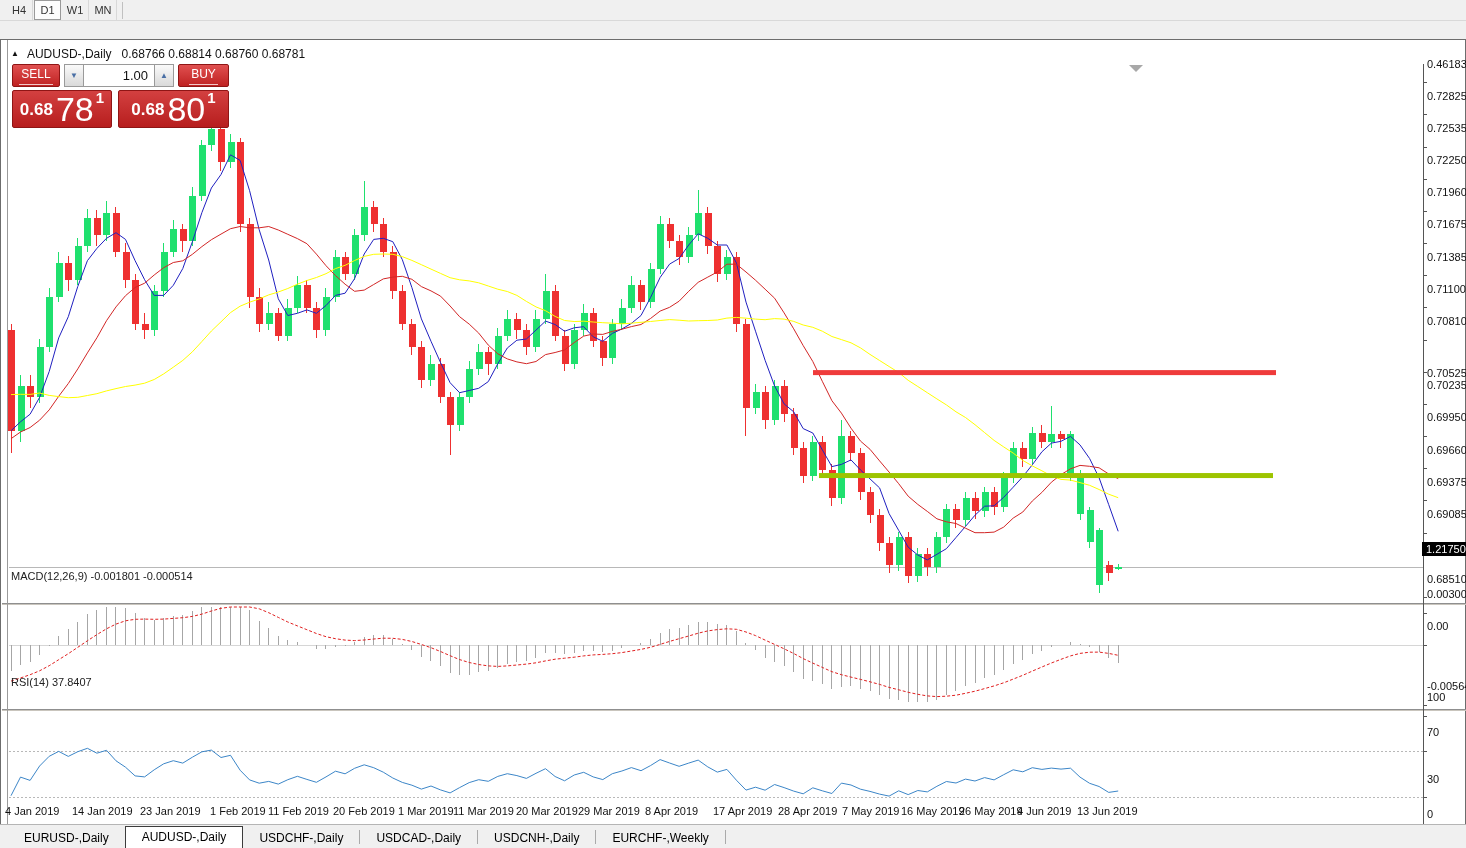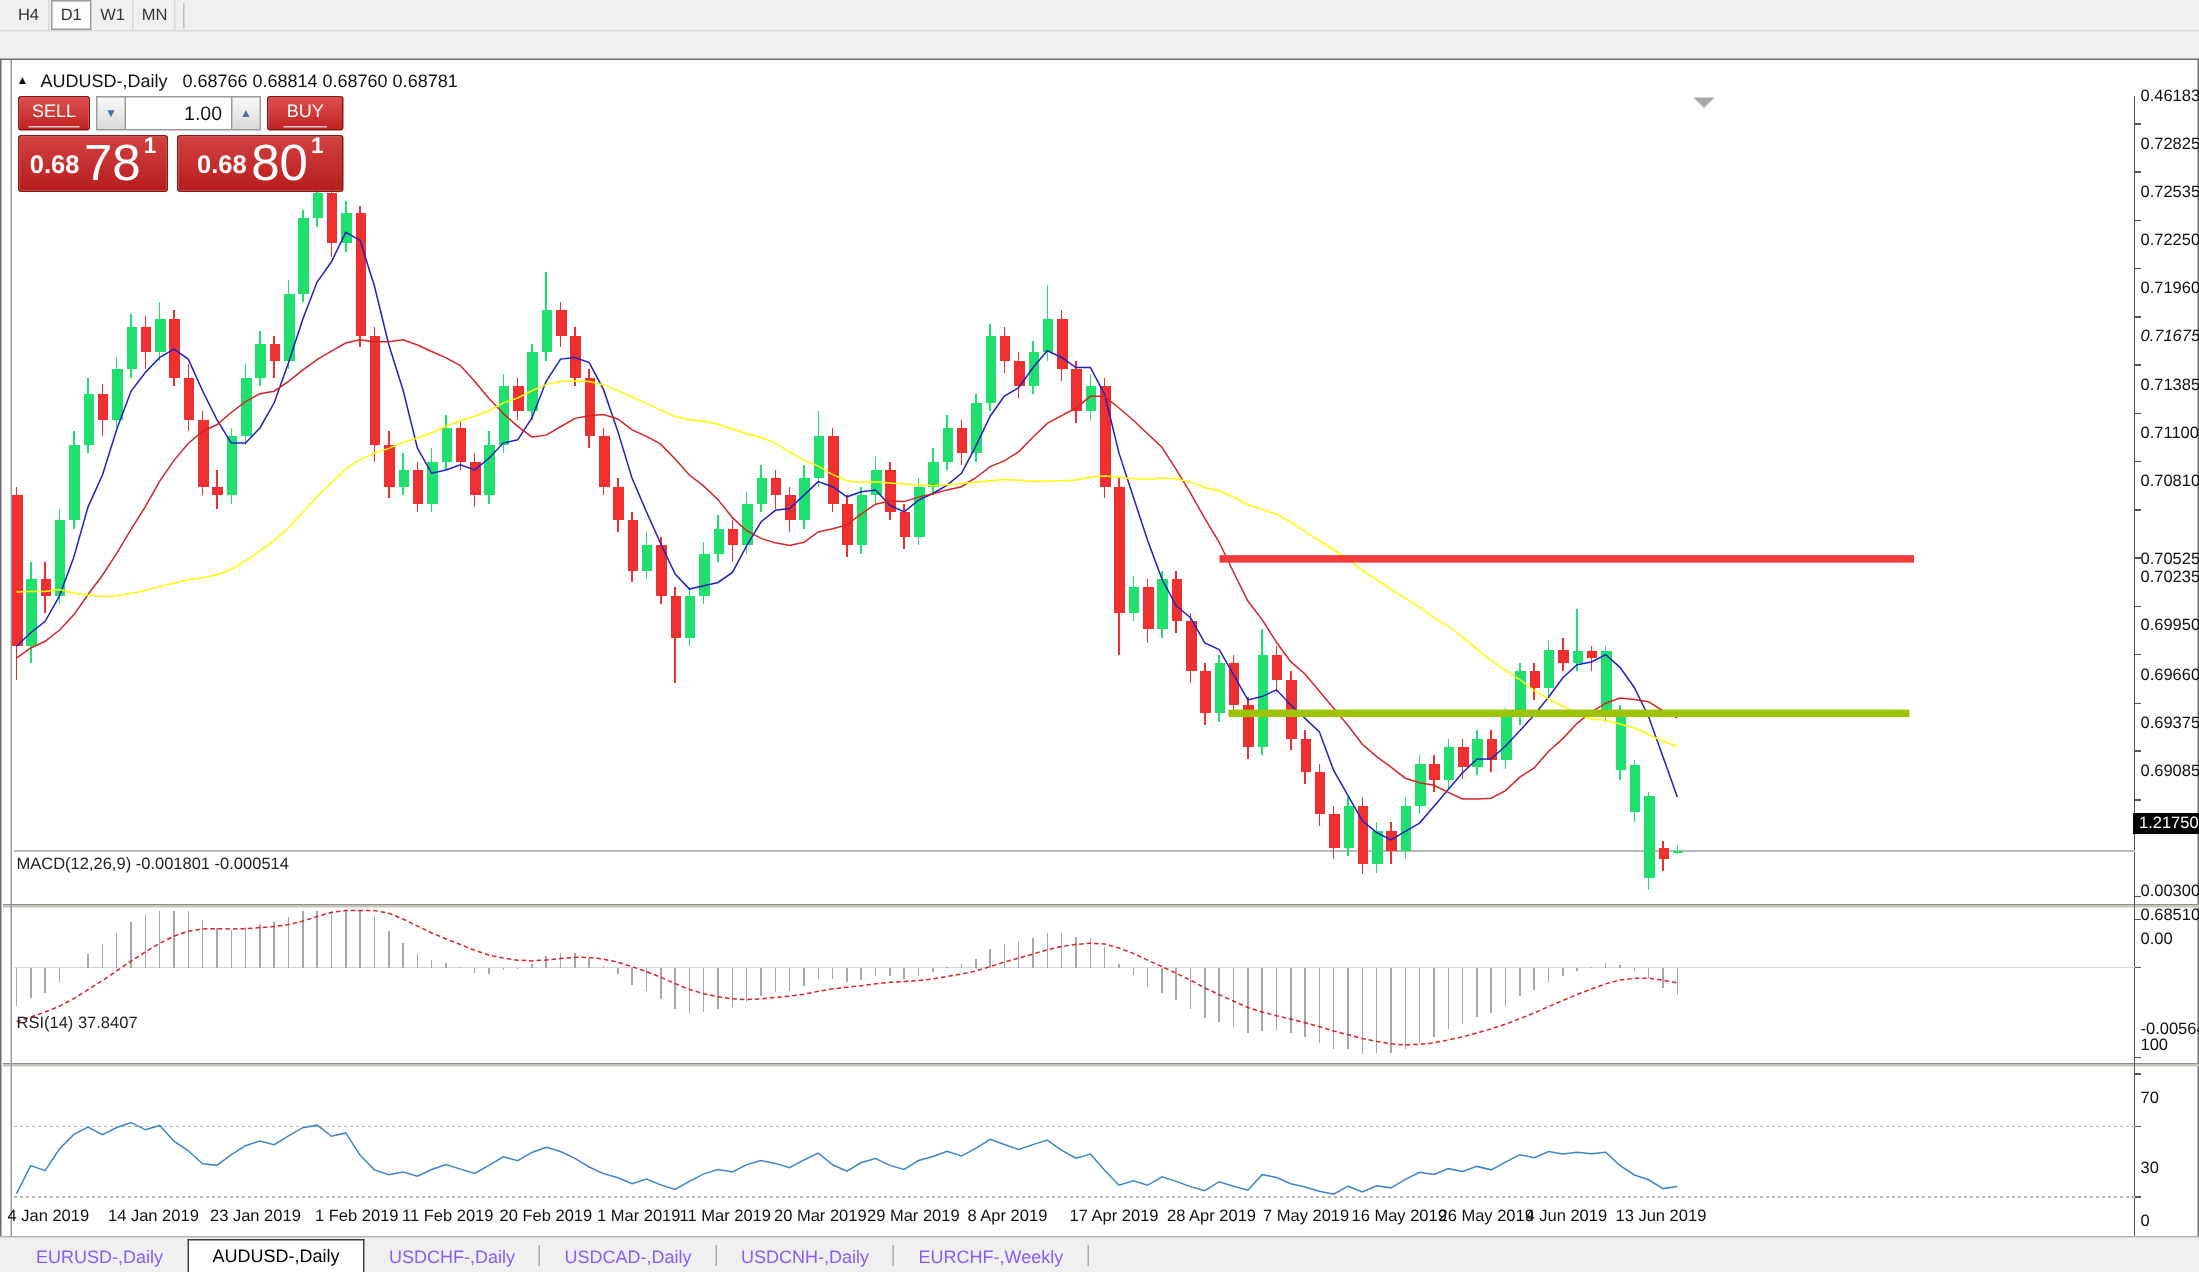--- a/index.html
+++ b/index.html
@@ -56,21 +56,21 @@
   
   .axis-label { position:absolute; left:1427px; font-size:11px; color:#111; white-space:nowrap; }
   .pane-title { position:absolute; left:11px; font-size:11px; color:#222; white-space:nowrap; }
   #cur-price-label { position:absolute; left:1422px; width:44px; height:14px; background:#000;
     color:#fff; font-size:11px; line-height:14px; padding-left:4px; }
   .date-label { position:absolute; top:805px; font-size:11px; color:#111; white-space:nowrap; }
 
   
   #tab-bar { position:absolute; left:0; top:824px; width:1466px; height:24px;
     background:#f0f0f0; border-top:1px solid #b5b5b5; display:flex; align-items:flex-end; }
-  .chart-tab { height:20px; line-height:20px; padding:0 16px; font-size:12px; color:#8b5cf6;
+  .chart-tab { height:20px; line-height:20px; padding:0 16px; font-size:12px; color:#000000;
     cursor:default; white-space:nowrap; }
   .chart-tab.active { background:#ffffff; border:1px solid #3c3c3c; border-bottom:none;
     color:#000; height:22px; line-height:21px; }
   .tab-sep { width:1px; height:14px; background:#aaaaaa; margin-bottom:4px; }
   #tab-lead { width:8px; }
 </style>
 </head>
 <body>
 
 <div id="tf-toolbar">
@@ -508,31 +508,31 @@
 <div class="pane-title" style="top:676px">RSI(14) 37.8407</div>
 
 <div id="cur-price-label" style="top: 542.199px;">1.21750</div>
 
 <div id="price-axis-labels">
     <div class="axis-label" style="left: 1427px; top: 57.785px;">0.46183</div>
     <div class="axis-label" style="left: 1427px; top: 89.6764px;">0.72825</div>
     <div class="axis-label" style="left: 1427px; top: 122.127px;">0.72535</div>
     <div class="axis-label" style="left: 1427px; top: 154.019px;">0.72250</div>
     <div class="axis-label" style="left: 1427px; top: 186.47px;">0.71960</div>
-    <div class="axis-label" style="left: 1427px; top: 218.361px; font-style: italic;">0.71675</div>
+    <div class="axis-label" style="left: 1427px; top: 218.361px;">0.71675</div>
     <div class="axis-label" style="left: 1427px; top: 250.812px;">0.71385</div>
     <div class="axis-label" style="left: 1427px; top: 282.704px;">0.71100</div>
     <div class="axis-label" style="left: 1427px; top: 315.154px;">0.70810</div>
     <div class="axis-label" style="left: 1427px; top: 347.046px; margin-top: 20px;">0.70525</div>
     <div class="axis-label" style="left: 1427px; top: 379.497px;">0.70235</div>
     <div class="axis-label" style="left: 1427px; top: 411.388px;">0.69950</div>
     <div class="axis-label" style="left: 1427px; top: 443.839px;">0.69660</div>
     <div class="axis-label" style="left: 1427px; top: 475.731px;">0.69375</div>
     <div class="axis-label" style="left: 1427px; top: 508.182px;">0.69085</div>
-    <div class="axis-label" style="left: 1427px; top: 572.524px; margin-top: 31px;">0.68510</div>
+    <div class="axis-label" style="left: 1427px; top: 572.524px;">0.68510</div>
   </div>
 <div id="macd-axis-labels">
     <div class="axis-label" style="left: 1427px; top: 588.054px;">0.003003</div>
     <div class="axis-label" style="left: 1427px; top: 620px;">0.00</div>
     <div class="axis-label" style="left: 1427px; top: 680.083px;">-0.005648</div>
   </div>
 <div id="rsi-axis-labels">
     <div class="axis-label" style="left: 1427px; top: 691px;">100</div>
     <div class="axis-label" style="left: 1427px; top: 726.1px;">70</div>
     <div class="axis-label" style="left: 1427px; top: 772.9px;">30</div>

